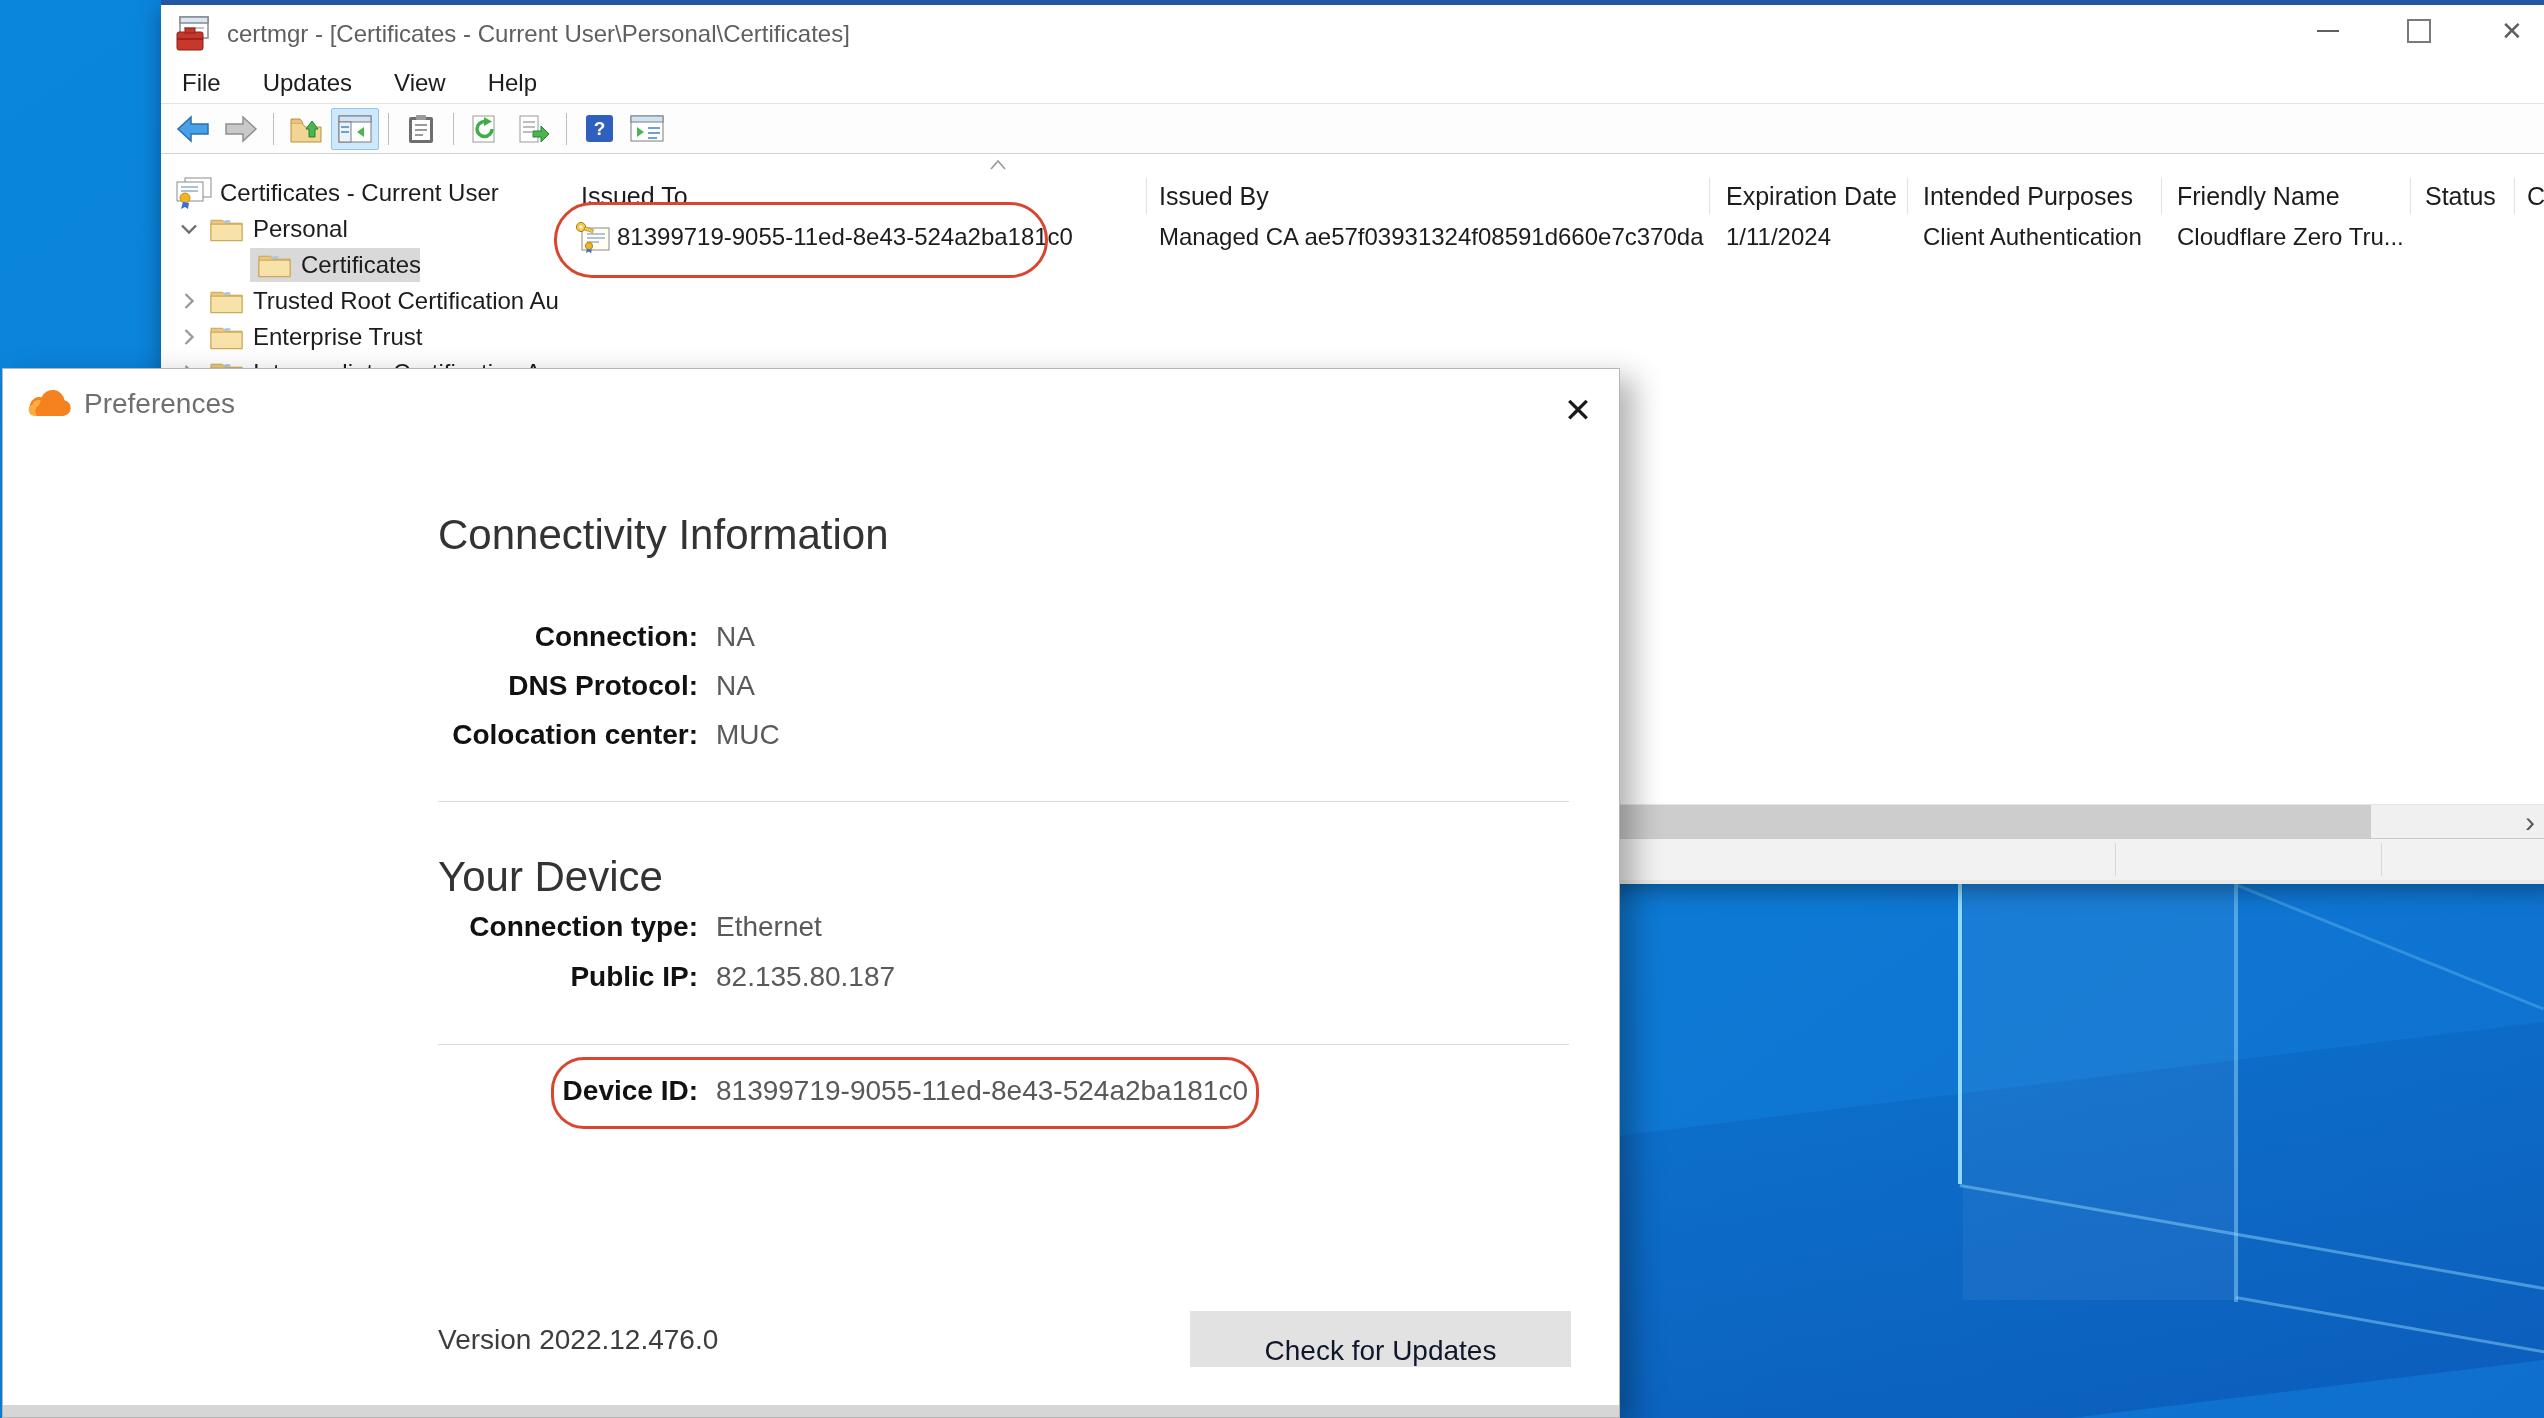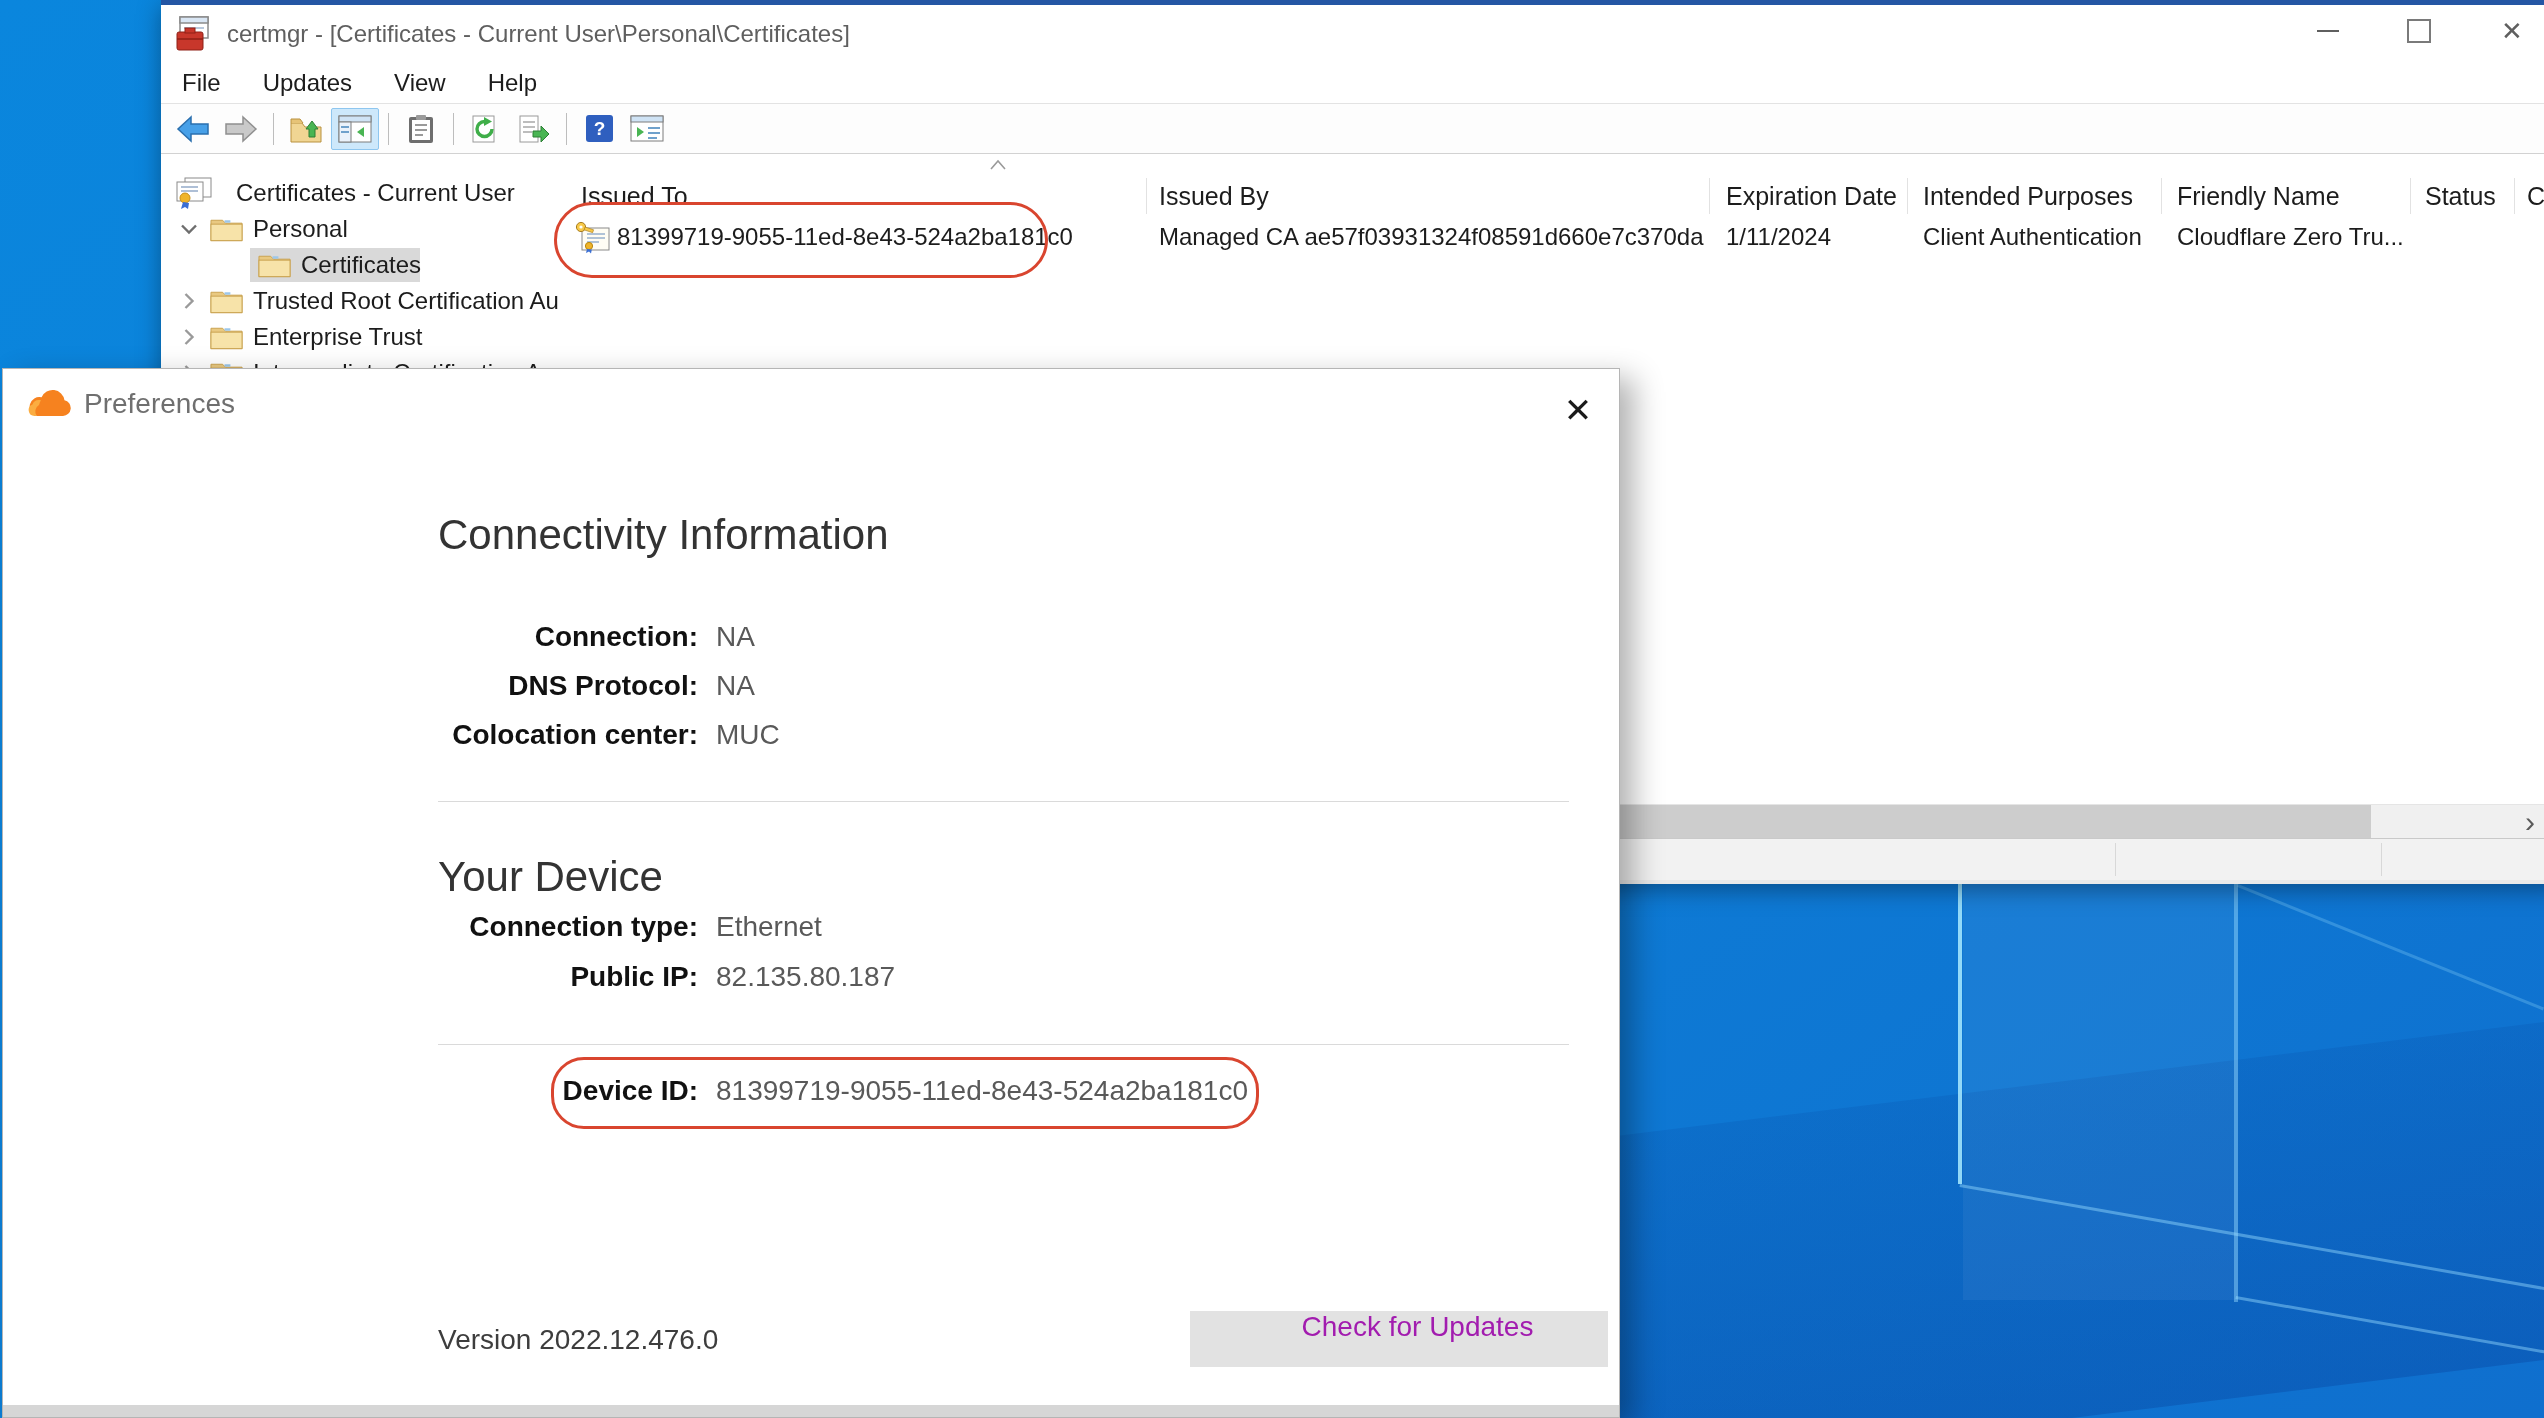--- a/index.html
+++ b/index.html
@@ -66,22 +66,22 @@
   .prefs-side{position:absolute;left:0;top:70px;width:387px;bottom:12px;background:#e2e2e2;}
   .nav-item{position:absolute;left:0;width:100%;height:58px;display:flex;align-items:center;font-size:28px;color:#2b2b2b;}
   .nav-item .lbl{margin-left:40px;}
   .nav-bar{position:absolute;left:0;top:138px;width:13px;height:56px;background:#0f81d7;}
   .nav-underline{position:absolute;left:40px;top:186px;width:97px;height:3px;background:#0f81d7;}
   .sec-heading{position:absolute;font-size:42px;color:#333;}
   .kv-label{position:absolute;width:400px;text-align:right;font-size:28px;font-weight:bold;color:#111;white-space:nowrap;}
   .kv-value{position:absolute;font-size:28px;color:#595959;white-space:nowrap;}
   .divider{position:absolute;height:1px;background:#dadada;}
   .version{position:absolute;font-size:28px;color:#3d3d3d;}
-  .update-btn{position:absolute;background:#e2e2e2;display:flex;align-items:flex-start;justify-content:center;
-              font-size:28px;color:#a21caf;padding-left:37px;}
+  .update-btn{position:absolute;background:#e2e2e2;display:flex;align-items:flex-end;justify-content:center;
+              font-size:28px;color:#0f172a;}
   .prefs-bottom{position:absolute;left:0;bottom:0;width:100%;height:12px;background:#d6d6d6;}
 </style>
 </head>
 <body>
 
 <div class="screen">
 
   <div class="desktop">
     <div class="floor" style="left:1600px;top:1080px;width:944px;height:338px;transform:skewY(-7deg);"></div>
     <div class="shard" style="left:1963px;top:880px;width:275px;height:420px;"></div>
@@ -204,21 +204,21 @@
           <line x1="18" y1="13" x2="30" y2="13" stroke="#6fa1cc" stroke-width="2"></line>
           <line x1="18" y1="18" x2="30" y2="18" stroke="#6fa1cc" stroke-width="2"></line>
           <line x1="18" y1="23" x2="27" y2="23" stroke="#6fa1cc" stroke-width="2"></line>
         </svg>
       </div>
     </div>
 
     <div class="mainarea">
 
       <div class="treepanel">
-        <div class="tree-row" style="left:8px;top:21px;gap:16px;">
+        <div class="tree-row" style="left:8px;top:21px;">
           <svg width="40" height="34" viewBox="0 0 40 34">
             <rect x="11" y="2" width="26" height="19" fill="#fff" stroke="#8a8a8a"></rect>
             <rect x="3" y="6" width="26" height="19" fill="#fff" stroke="#8a8a8a"></rect>
             <line x1="7" y1="11" x2="24" y2="11" stroke="#aebfd6" stroke-width="2"></line>
             <line x1="7" y1="15" x2="24" y2="15" stroke="#aebfd6" stroke-width="2"></line>
             <circle cx="11" cy="22" r="5" fill="#f0b429" stroke="#c88f1a"></circle>
             <path d="M9 26l-2 7 4-2 3 2 1-6z" fill="#3b6fd4"></path>
           </svg>
           <span style="margin-left:6px;">Certificates - Current User</span>
         </div>

